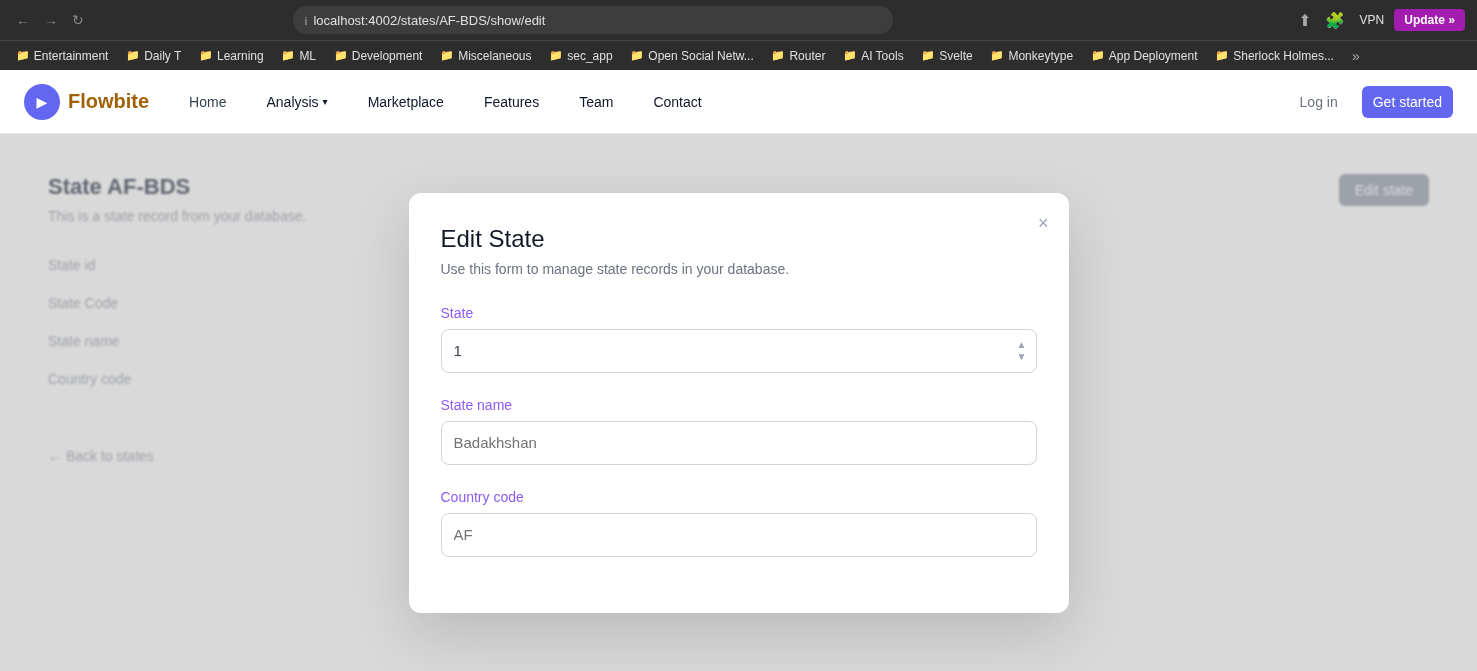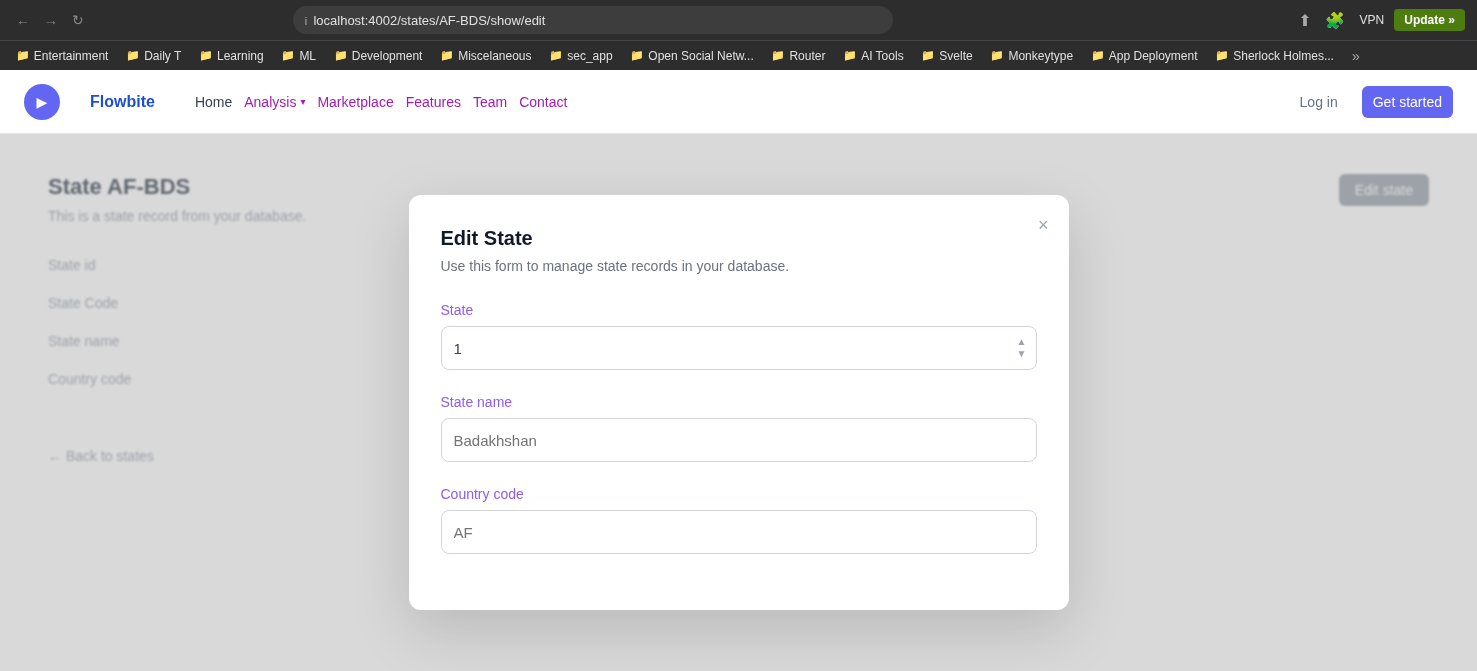--- a/index.html
+++ b/index.html
@@ -53,21 +53,21 @@
       align-items: center;
       margin-left: auto;
     }
     .browser-action-btn {
       color: #aaa;
       font-size: 16px;
       cursor: pointer;
       padding: 2px 4px;
     }
     .update-btn {
-      background: #4d7c0f;
+      background: #a21caf;
       color: white;
       border: none;
       border-radius: 4px;
       padding: 4px 10px;
       font-size: 12px;
       cursor: pointer;
       font-weight: 600;
     }
 
     
@@ -133,34 +133,33 @@
       height: 36px;
       background: #6366f1;
       border-radius: 50%;
       display: flex;
       align-items: center;
       justify-content: center;
       color: white;
       font-size: 14px;
     }
     .brand-name {
-      font-size: 16px;
+      font-size: 20px;
       font-weight: 600;
-      color: #1d4ed8;
-      margin-left: 22px;
+      color: #a16207;
     }
     .navbar-nav {
       display: flex;
       align-items: flex-end;
-      gap: 12px;
+      gap: 40px;
       flex: 1;
     }
     .nav-item {
       font-size: 14px;
-      color: #a21caf;
+      color: #0f172a;
       cursor: pointer;
       display: flex;
       align-items: center;
       gap: 4px;
     }
     .nav-item-home { color: #374151; }
     .navbar-actions {
       display: flex;
       align-items: center;
       gap: 12px;
@@ -259,22 +258,22 @@
       top: 16px;
       right: 16px;
       background: none;
       border: none;
       color: #9ca3af;
       font-size: 18px;
       cursor: pointer;
       padding: 4px;
     }
     .modal-title {
-      font-size: 20px;
-      font-weight: 700;
+      font-size: 24px;
+      font-weight: 400;
       color: #111827;
       margin-bottom: 8px;
     }
     .modal-subtitle {
       font-size: 14px;
       color: #6b7280;
       margin-bottom: 28px;
     }
     .form-group {
       margin-bottom: 24px;

